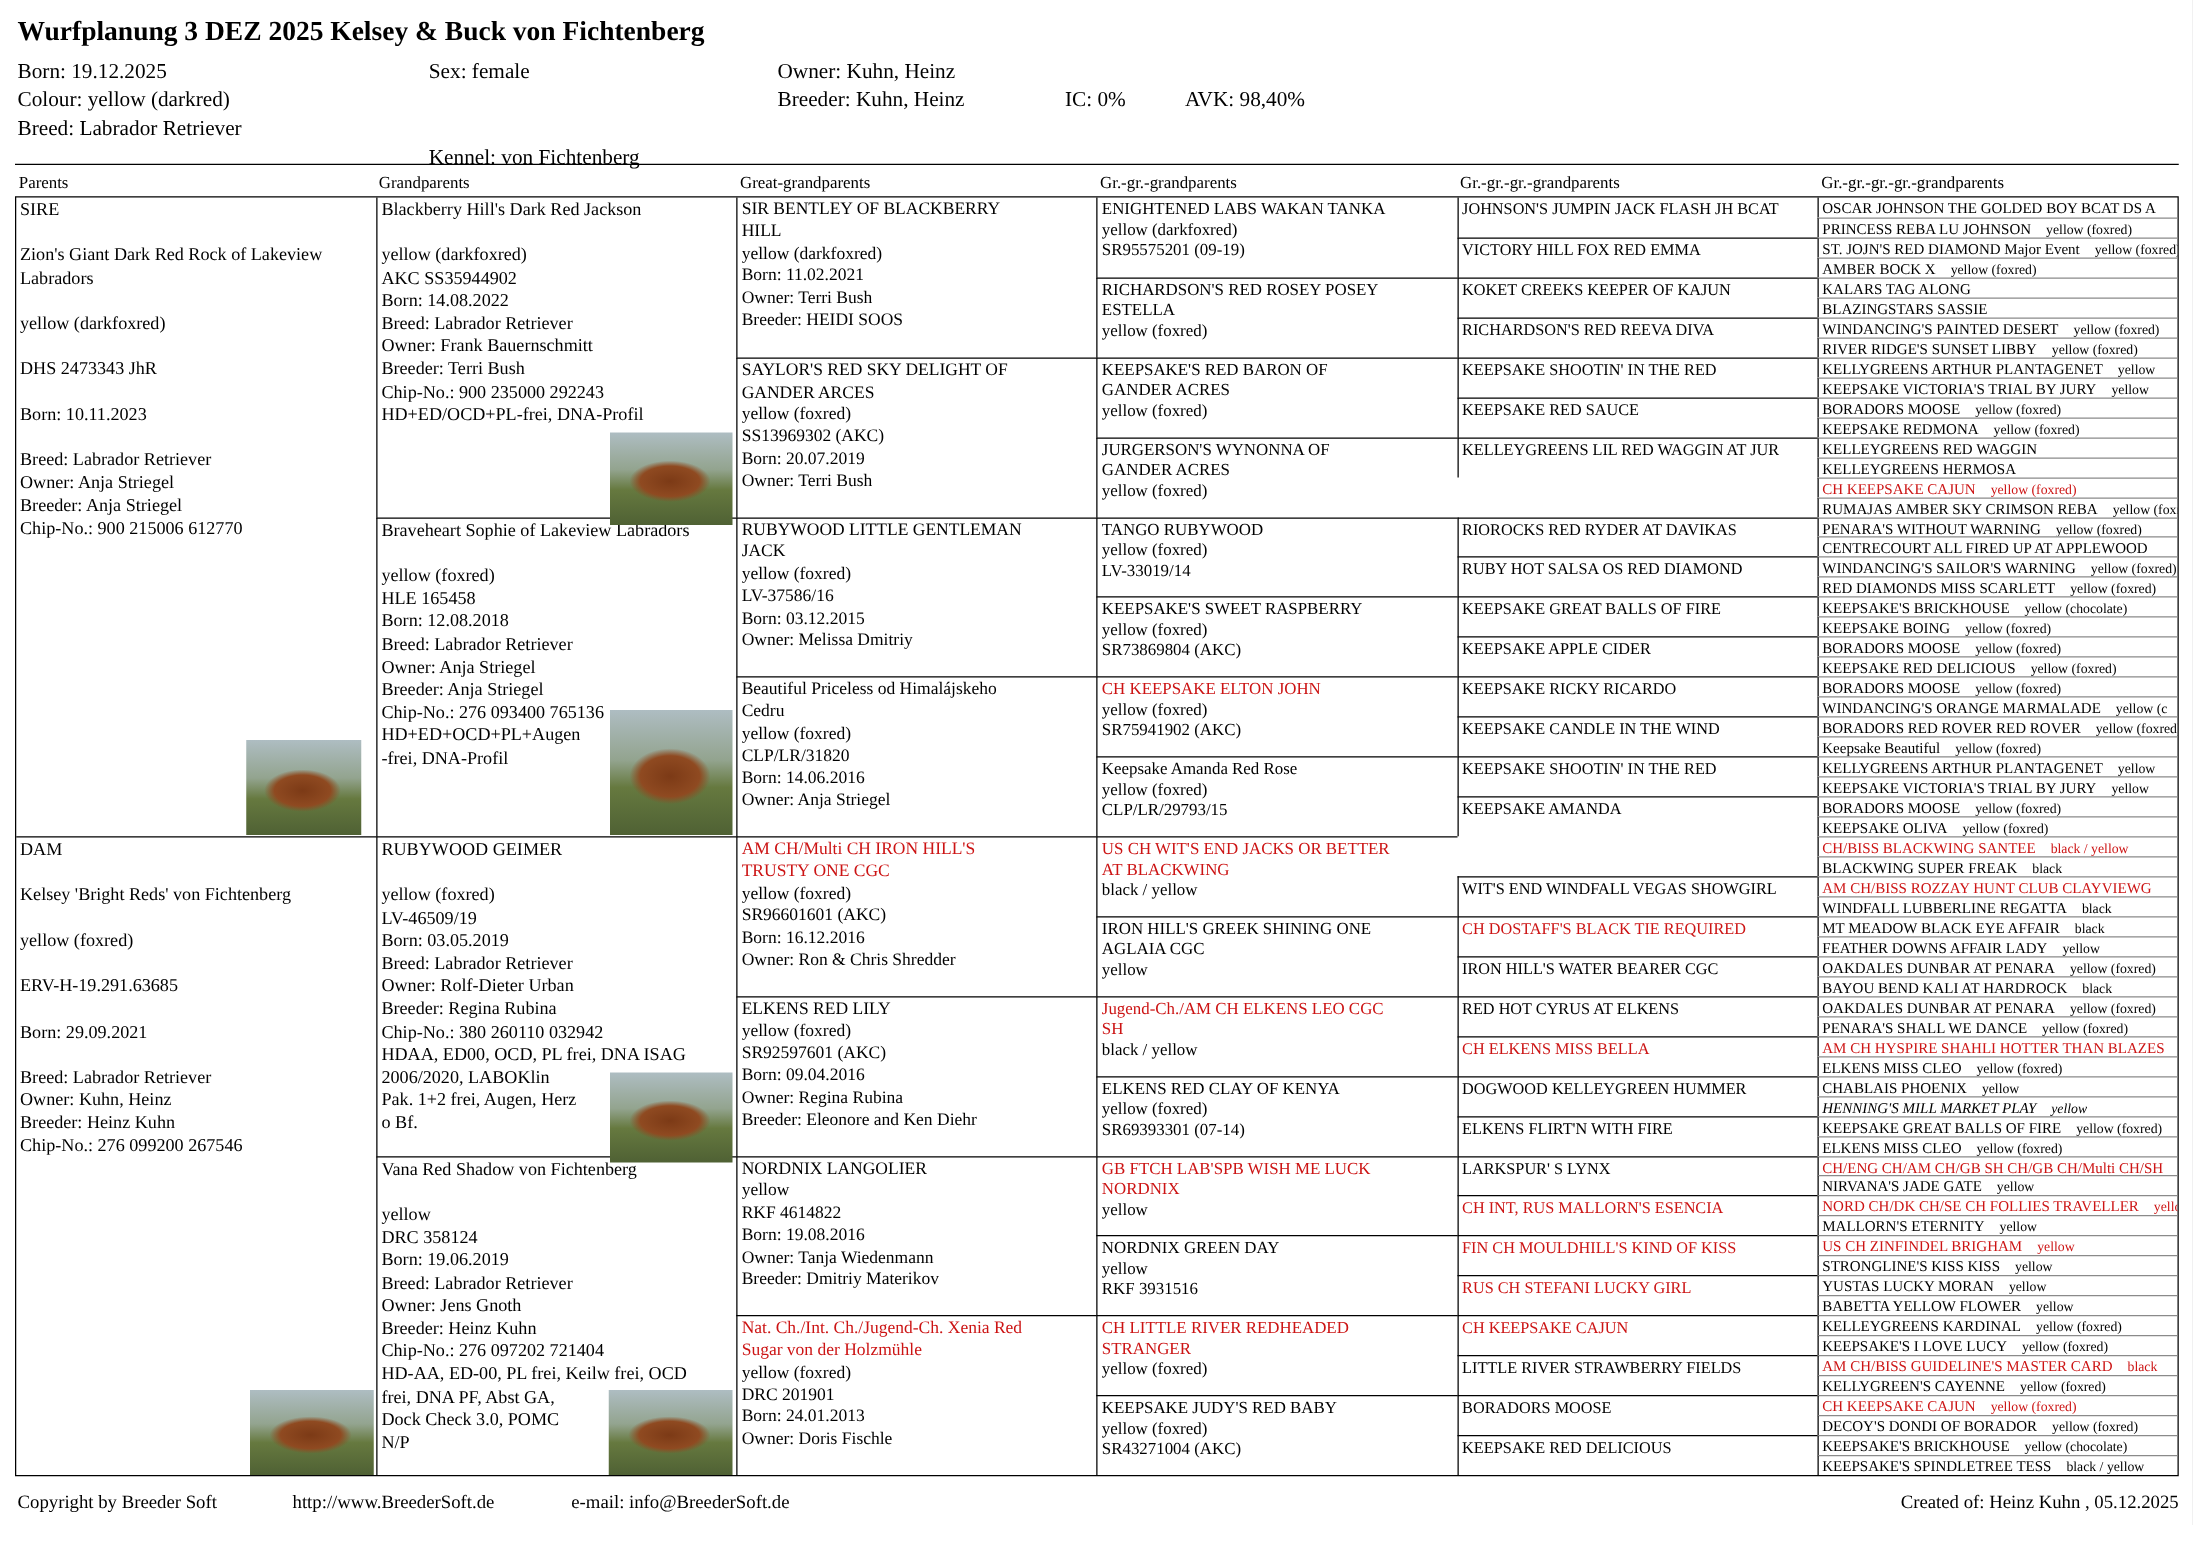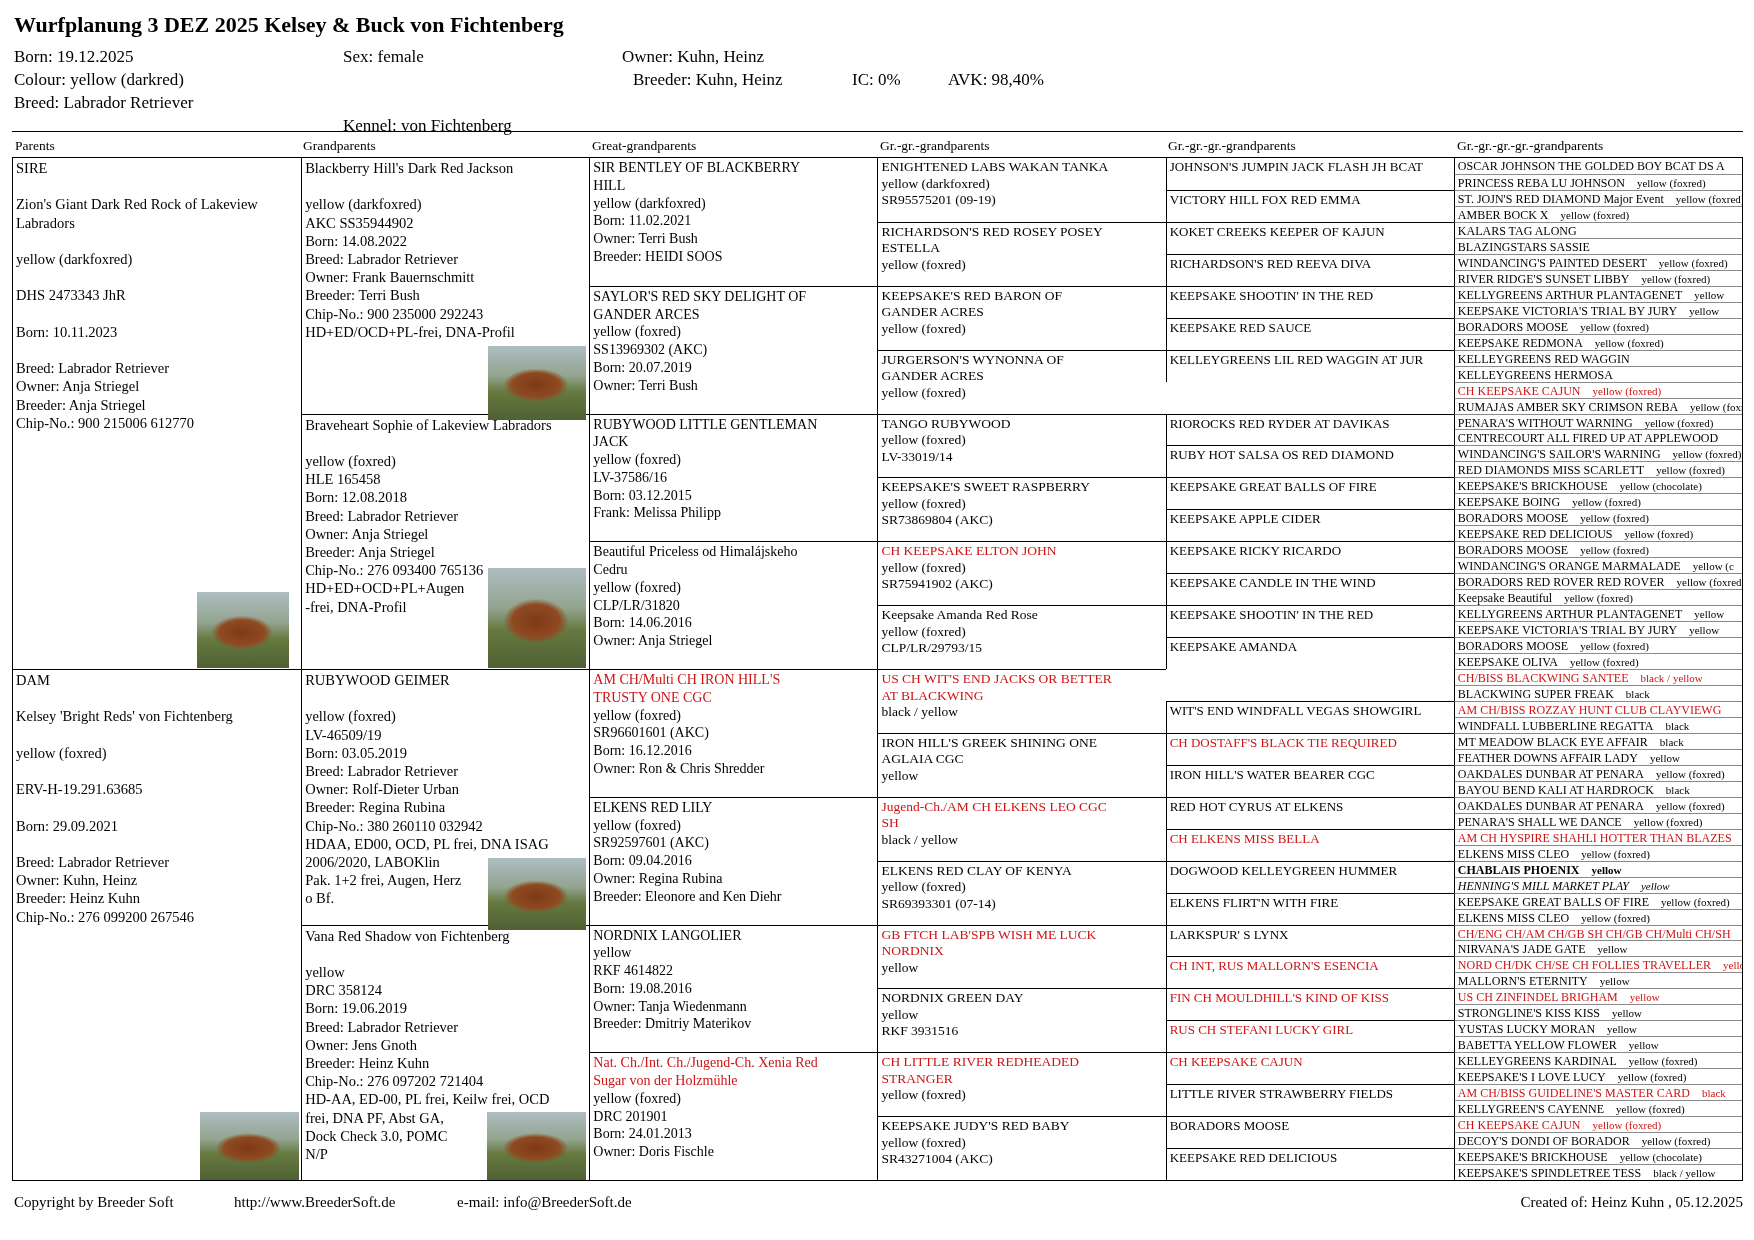--- a/index.html
+++ b/index.html
@@ -42,21 +42,21 @@
 <body>
 
 <div id="page">
 
   <div id="title" class="abs">Wurfplanung 3 DEZ 2025 Kelsey &amp; Buck von Fichtenberg</div>
 
   <div class="abs hline" style="left:14px;top:47px;">Born: 19.12.2025</div>
   <div class="abs hline" style="left:343px;top:47px;">Sex: female</div>
   <div class="abs hline" style="left:622px;top:47px;">Owner: Kuhn, Heinz</div>
   <div class="abs hline" style="left:14px;top:70px;">Colour: yellow (darkred)</div>
-  <div class="abs hline" style="left:622px;top:70px;margin-left:11px;">Breeder: Kuhn, Heinz</div>
+  <div class="abs hline" style="left:622px;top:70px;">Breeder: Kuhn, Heinz</div>
   <div class="abs hline" style="left:852px;top:70px;">IC:  0%</div>
   <div class="abs hline" style="left:948px;top:70px;">AVK: 98,40%</div>
   <div class="abs hline" style="left:14px;top:93px;">Breed: Labrador Retriever</div>
   <div class="abs hline" style="left:343px;top:116px;">Kennel: von Fichtenberg</div>
 
   <div id="rule-top" class="abs"></div>
 
   <div class="abs colhead" style="left:15px;">Parents</div>
   <div class="abs colhead" style="left:303px;">Grandparents</div>
   <div class="abs colhead" style="left:592px;">Great-grandparents</div>
@@ -168,21 +168,21 @@
         <div class="ln">SS13969302 (AKC)</div>
         <div class="ln">Born: 20.07.2019</div>
         <div class="ln">Owner: Terri Bush</div>
       </div>
       <div class="cell g2 bt" style="grid-area: 17 / 3 / span 8;">
         <div class="ln">RUBYWOOD LITTLE GENTLEMAN</div>
         <div class="ln">JACK</div>
         <div class="ln">yellow (foxred)</div>
         <div class="ln">LV-37586/16</div>
         <div class="ln">Born: 03.12.2015</div>
-        <div class="ln">Frank: Melissa Philipp</div>
+        <div class="ln">Owner: Melissa Dmitriy</div>
       </div>
       <div class="cell g2 bt" style="grid-area: 25 / 3 / span 8;">
         <div class="ln">Beautiful Priceless od Himalájskeho</div>
         <div class="ln">Cedru</div>
         <div class="ln">yellow (foxred)</div>
         <div class="ln">CLP/LR/31820</div>
         <div class="ln">Born: 14.06.2016</div>
         <div class="ln">Owner: Anja Striegel</div>
       </div>
       <div class="cell g2 bt" style="grid-area: 33 / 3 / span 8;">
@@ -548,21 +548,21 @@
         <span class="nm">PENARA'S SHALL WE DANCE</span>
         <span class="clr">yellow (foxred)</span>
       </div>
       <div class="cell g5 bt" style="grid-area: 43 / 6 / span 1;">
         <span class="nm red">AM CH HYSPIRE SHAHLI HOTTER THAN BLAZES</span>
       </div>
       <div class="cell g5 bt" style="grid-area: 44 / 6 / span 1;">
         <span class="nm">ELKENS MISS CLEO</span>
         <span class="clr">yellow (foxred)</span>
       </div>
-      <div class="cell g5 bt" style="grid-area: 45 / 6 / span 1; font-weight: bold;">
+      <div class="cell g5 bt" style="grid-area: 45 / 6 / span 1;">
         <span class="nm">CHABLAIS PHOENIX</span>
         <span class="clr">yellow</span>
       </div>
       <div class="cell g5 bt" style="grid-area: 46 / 6 / span 1; font-style: italic;">
         <span class="nm">HENNING'S MILL MARKET PLAY</span>
         <span class="clr">yellow</span>
       </div>
       <div class="cell g5 bt" style="grid-area: 47 / 6 / span 1;">
         <span class="nm">KEEPSAKE GREAT BALLS OF FIRE</span>
         <span class="clr">yellow (foxred)</span>

